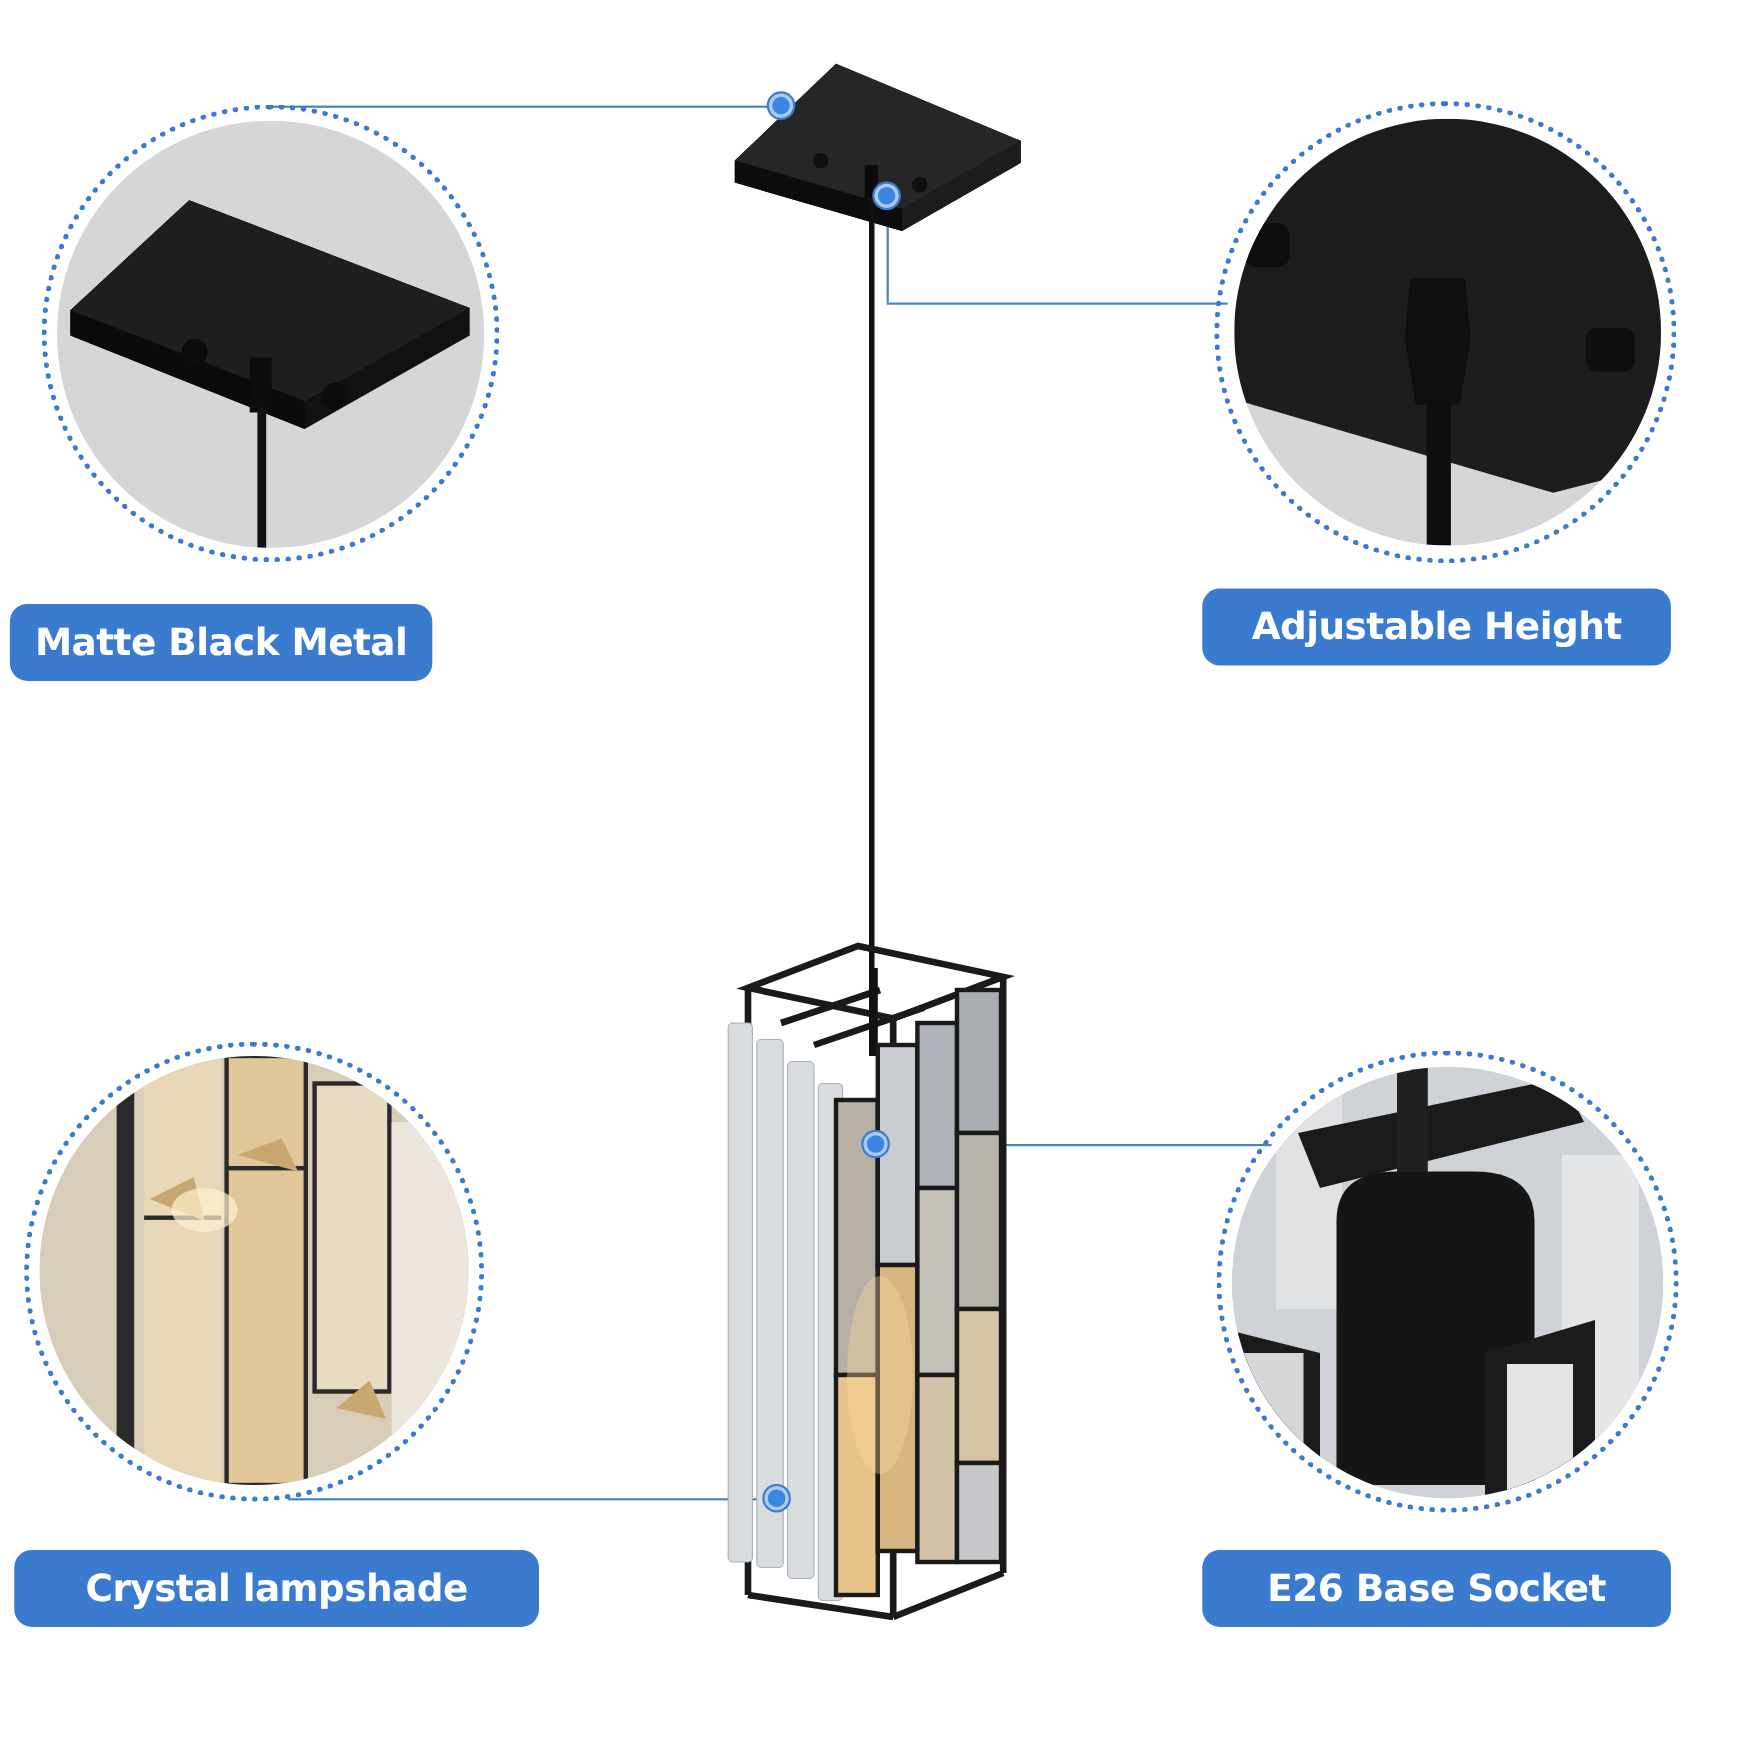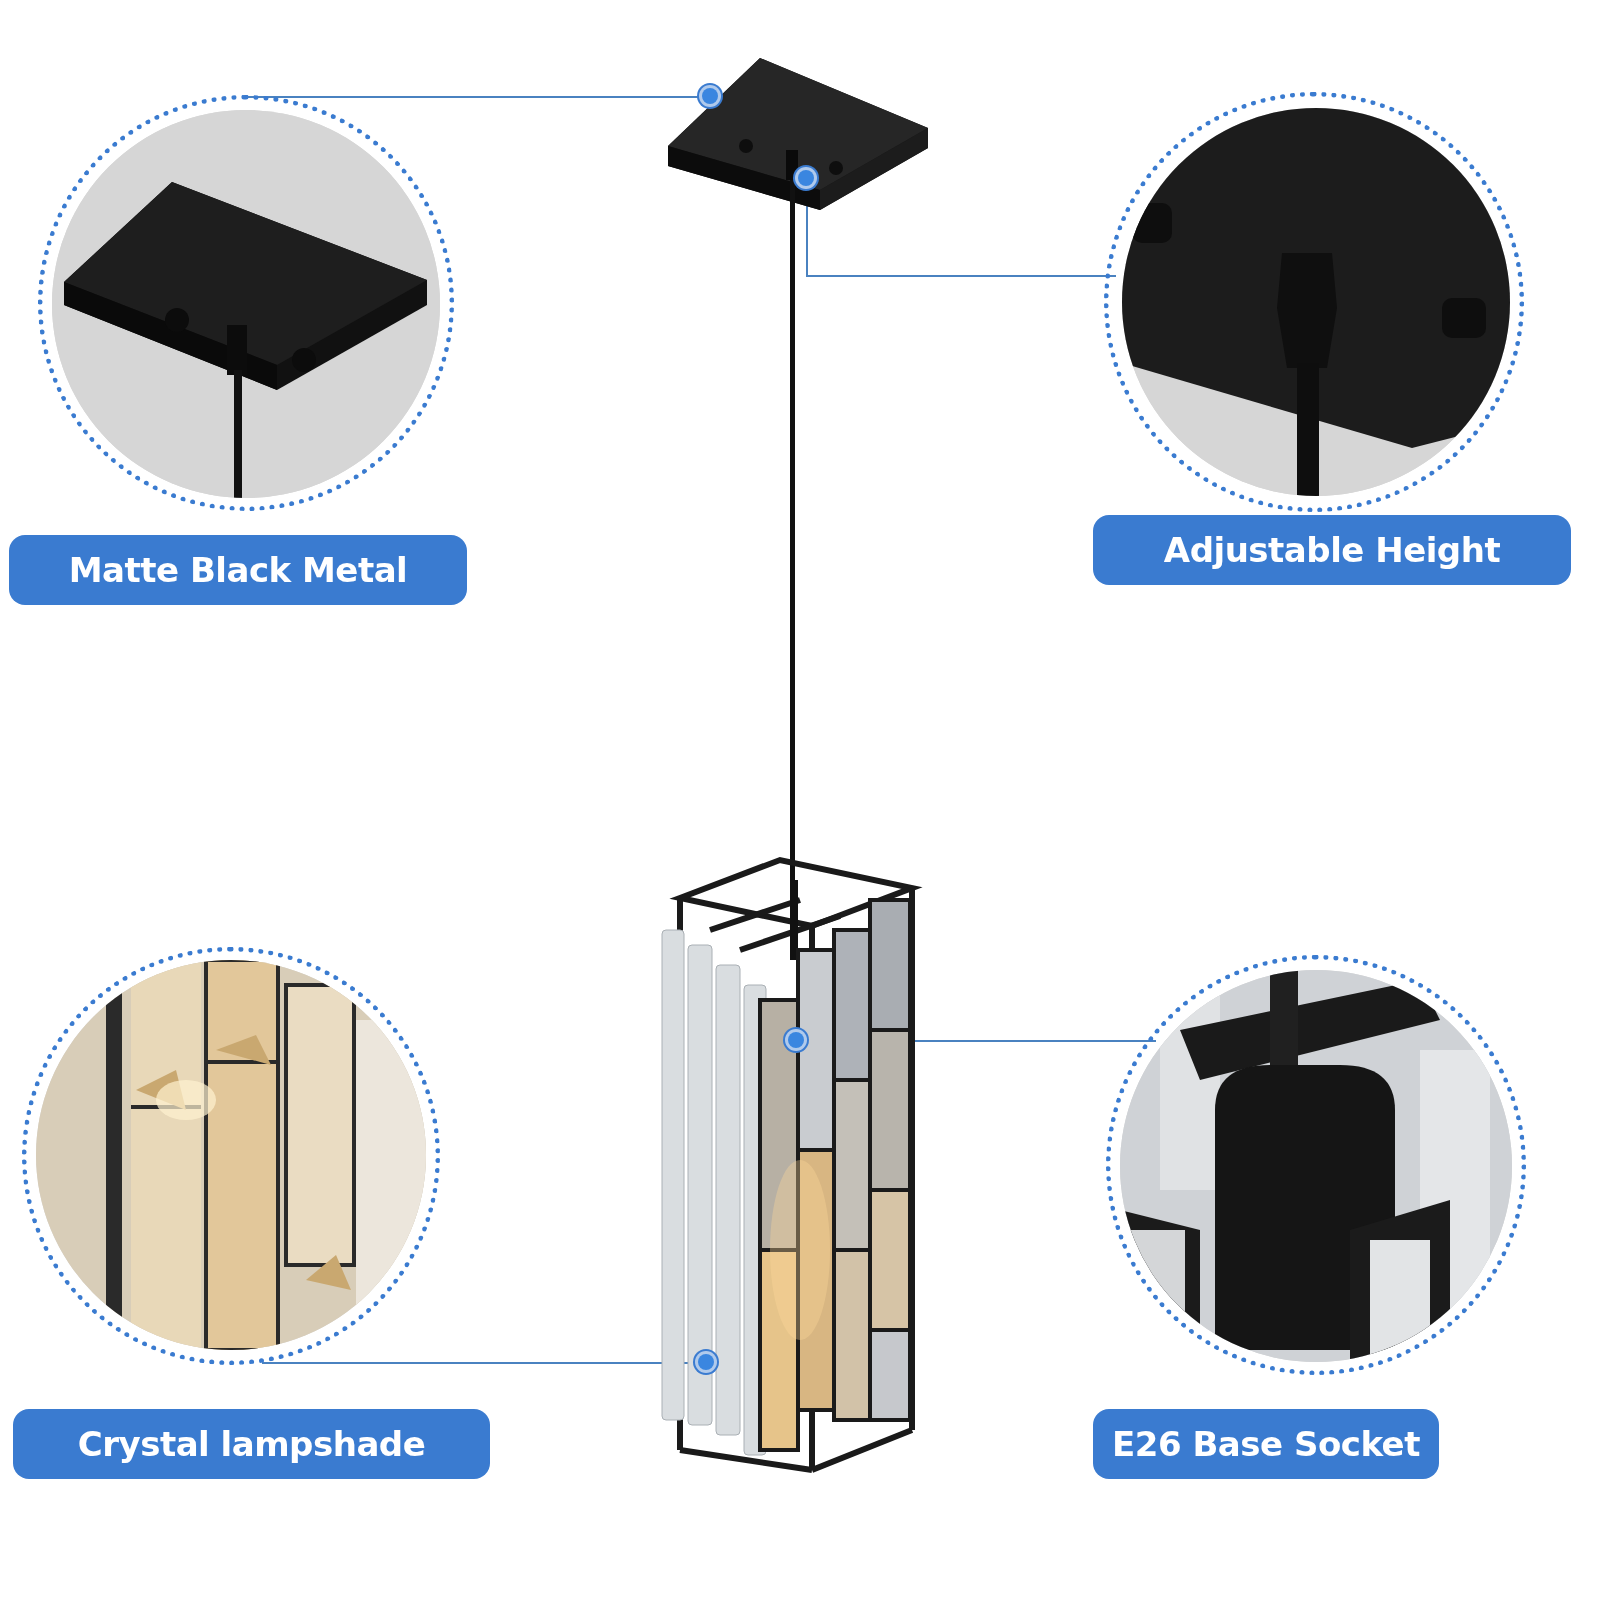--- a/index.html
+++ b/index.html
@@ -97,36 +97,36 @@
     <rect width="388" height="388" fill="#d6d6d6"></rect>
     <polygon points="120,72 375,170 375,195 225,280 12,195 12,172" fill="#111"></polygon>
     <polygon points="120,72 375,170 225,255 12,172" fill="#1e1e1e"></polygon>
     <polygon points="12,172 225,255 225,280 12,195" fill="#0a0a0a"></polygon>
     <circle cx="125" cy="210" r="12" fill="#0c0c0c"></circle>
     <circle cx="252" cy="250" r="12" fill="#0c0c0c"></circle>
     <rect x="175" y="215" width="20" height="50" fill="#0c0c0c"></rect>
     <rect x="182" y="260" width="8" height="130" fill="#111"></rect>
   </svg>
 </div>
-<div class="badge" style="left:9px; top:535px; width:458px;">
+<div class="badge" style="left:9px; top:549px; width:384px;">
   <span>Matte Black Metal</span>
 </div>
 
 <div class="ring" style="left:1104px; top:92px; width:420px; height:420px;"></div>
 <div class="circle" style="left:1122px; top:108px; width:388px; height:388px;">
   <svg width="388" height="388" viewBox="0 0 388 388">
     <rect width="388" height="388" fill="#d6d6d6"></rect>
     <polygon points="0,0 388,0 388,315 290,340 0,255" fill="#1c1c1c"></polygon>
     <rect x="10" y="95" width="40" height="40" rx="10" fill="#0e0e0e"></rect>
     <rect x="320" y="190" width="44" height="40" rx="10" fill="#0e0e0e"></rect>
     <path d="M160,145 L210,145 L215,200 L205,260 L165,260 L155,200 Z" fill="#0f0f0f"></path>
     <rect x="175" y="255" width="22" height="135" fill="#0e0e0e"></rect>
   </svg>
 </div>
-<div class="badge" style="left:1093px; top:515px; width:478px;text-align:center;">
+<div class="badge" style="left:1093px; top:535px; width:426px;text-align:center;">
   <span>Adjustable Height</span>
 </div>
 
 <div class="ring" style="left:22px; top:947px; width:418px; height:418px;"></div>
 <div class="circle" style="left:36px; top:960px; width:390px; height:390px;">
   <svg width="390" height="390" viewBox="0 0 390 390">
     <rect width="390" height="390" fill="#d8cdb8"></rect>
     <rect x="70" y="0" width="16" height="390" fill="#2a2a2a"></rect>
     <rect x="95" y="0" width="70" height="390" fill="#e8d8b8"></rect>
     <rect x="95" y="145" width="70" height="4" fill="#2a2a2a"></rect>
@@ -152,15 +152,15 @@
     <rect x="300" y="80" width="70" height="300" fill="#e4e6e8"></rect>
     <polygon points="60,60 300,10 320,50 80,110" fill="#1a1a1a"></polygon>
     <rect x="150" y="0" width="28" height="120" fill="#202020"></rect>
     <path d="M95,140 Q95,95 150,95 L220,95 Q275,95 275,140 L275,380 L95,380 Z" fill="#151515"></path>
     <polygon points="0,240 80,260 80,392 0,392" fill="#1b1b1b"></polygon>
     <polygon points="230,260 330,230 330,392 230,392" fill="#1b1b1b"></polygon>
     <rect x="250" y="270" width="60" height="120" fill="#e2e4e6"></rect>
     <rect x="10" y="260" width="55" height="110" fill="#d4d6d8"></rect>
   </svg>
 </div>
-<div class="badge" style="left:1093px; top:1409px; width:346px;">
+<div class="badge" style="left:1093px; top:1409px; width:426px;">
   <span>E26 Base Socket</span>
 </div>
 
 </body></html>

